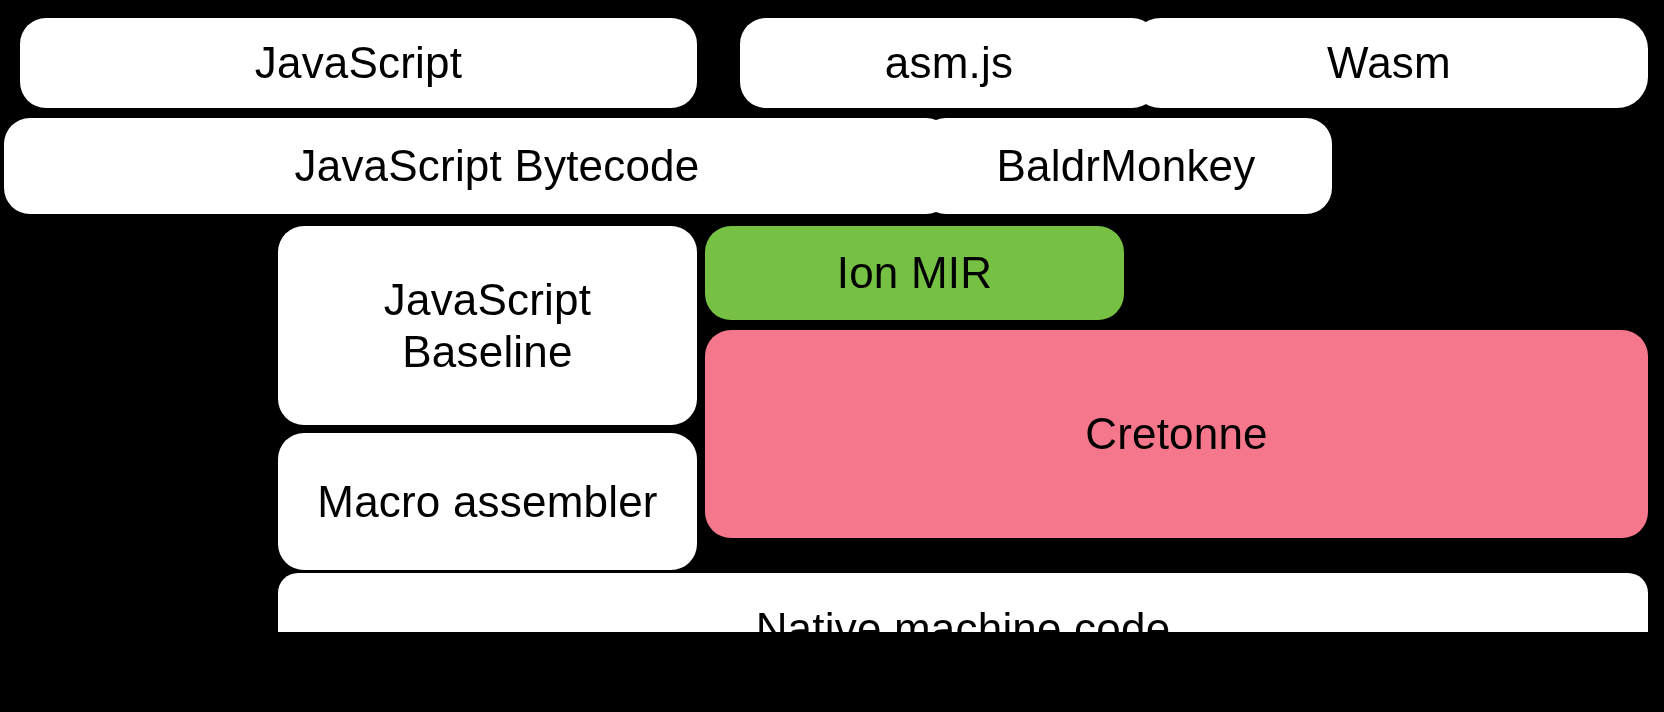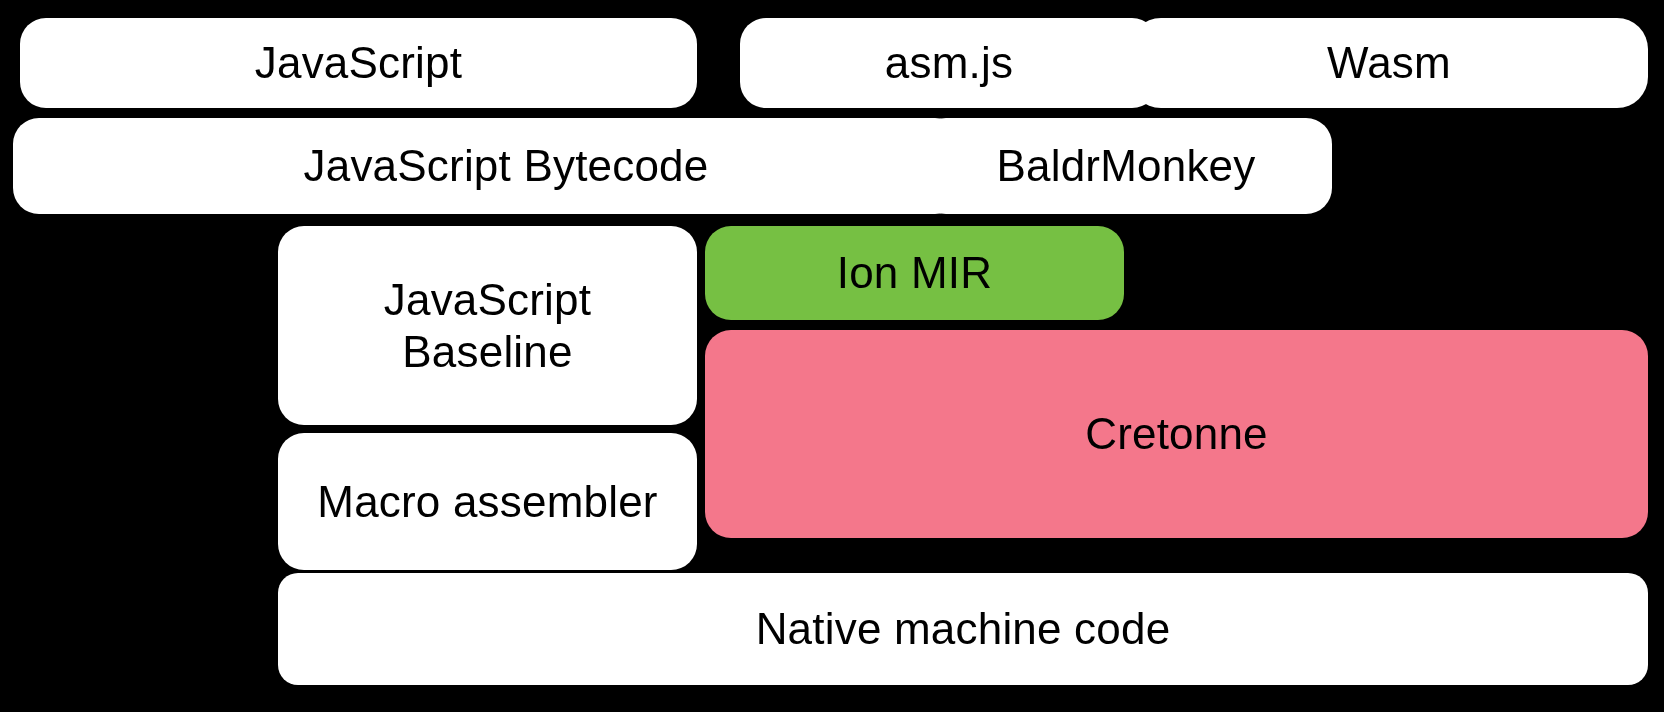--- a/index.html
+++ b/index.html
@@ -7,21 +7,21 @@
     margin: 0;
     padding: 0;
     background: #000000;
   }
   body {
     font-family: "Liberation Sans", sans-serif;
   }
   #diagram {
     position: relative;
     width: 1664px;
-    height: 712px;
+    height: 632px;
     background: #000000;
     overflow: hidden;
   }
   .node {
     position: absolute;
     box-sizing: border-box;
     display: flex;
     align-items: center;
     justify-content: center;
     text-align: center;
@@ -39,21 +39,21 @@
   .node.gray  { background: #eaeaea; }
   .node.green { background: #76c043; }
   .node.pink  { background: #f4778b; }
 
   
   #n-javascript      { left: 20px;   top: 18px;  width: 677px; height: 90px;  }
   #n-asmjs           { left: 740px;  top: 18px;  width: 418px; height: 90px;  }
   #n-wasm            { left: 1130px; top: 18px;  width: 518px; height: 90px; border-radius: 31px;  }
 
   
-  #n-js-bytecode     { left: 13px;   top: 118px; width: 948px; height: 96px; padding-left: 48px;  }
+  #n-js-bytecode     { left: 4px;   top: 118px; width: 948px; height: 96px; padding-left: 48px;  }
   #n-baldrmonkey     { left: 920px;  top: 118px; width: 412px; height: 96px; text-align: right;  }
 
   
   #n-interpreter     { left: 20px;   top: 226px; width: 245px; height: 344px; }
   #n-js-baseline     { left: 278px;  top: 226px; width: 419px; height: 199px; }
   #n-macro-assembler { left: 278px;  top: 433px; width: 419px; height: 137px; text-align: right; }
   #n-ion-mir         { left: 705px;  top: 226px; width: 419px; height: 94px;  }
   #n-cretonne        { left: 705px;  top: 330px; width: 943px; height: 208px; }
 
   

